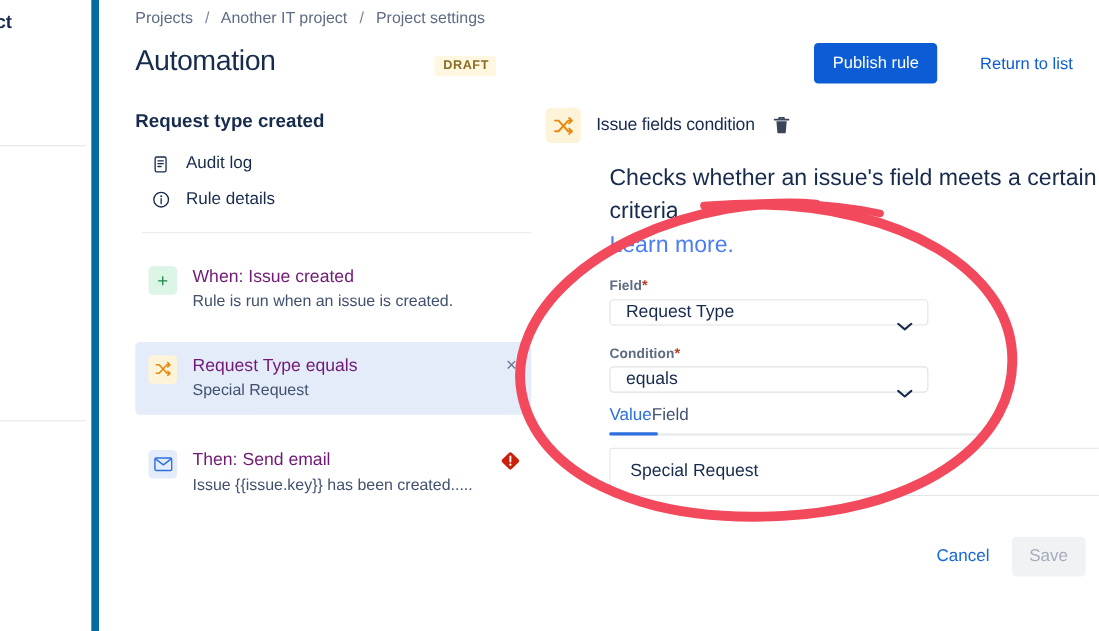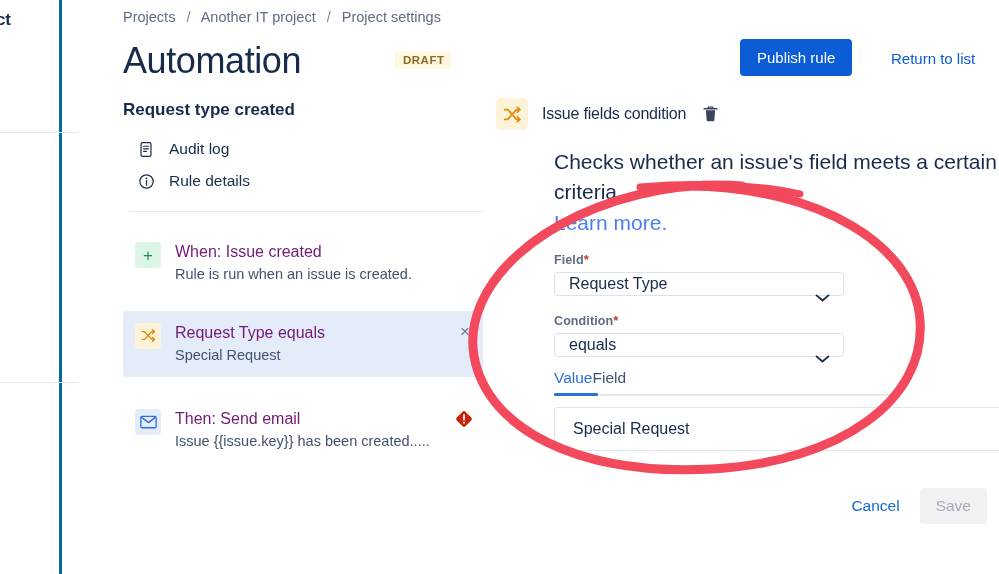--- a/index.html
+++ b/index.html
@@ -7,22 +7,22 @@
     width: 999px; height: 574px;
     background: #ffffff;
     font-family: "Liberation Sans", sans-serif;
     color: #172b4d;
     overflow: hidden;
   }
   #root { position: relative; width: 999px; height: 574px; }
 
   
   .farleft {
-    position: absolute; left: 0; top: 0; width: 62px; height: 574px;
-    background: #fff; border-right: 3px solid #0369a1;
+    position: absolute; left: 0; top: 0; width: 90px; height: 574px;
+    background: #fff; border-right: 7px solid #0369a1;
   }
   .farleft-title {
     position: absolute; left: -4px; top: 10px;
     font-size: 17px; font-weight: 700; color: #172b4d; letter-spacing: -0.2px;
   }
   .farleft-div { position: absolute; left: 0; width: 78px; height: 1px; background: #e4e6ea; }
   .fd1 { top: 132px; }
   .fd2 { top: 382px; }
 
   
@@ -31,21 +31,21 @@
   .breadcrumb {
     position: absolute; left: 37px; top: 9px;
     font-size: 14.5px; color: #5e6c84; white-space: nowrap;
   }
   .breadcrumb .crumb { color: #5e6c84; }
   .breadcrumb .sep { color: #7a869a; margin: 0 7px; }
 
   .title-row { position: absolute; left: 37px; top: 40px; right: 0; height: 46px; }
   .page-title {
     position: absolute; left: 0; top: 0;
-    font-size: 36px; font-weight: 500; color: #172b4d; letter-spacing: -0.4px;
+    font-size: 26px; font-weight: 500; color: #172b4d; letter-spacing: -0.4px;
   }
   .draft-badge {
     position: absolute; left: 272px; top: 11px;
     background: #fff7e0; color: #8a6d23;
     font-size: 11.5px; font-weight: 700; letter-spacing: 0.5px;
     padding: 3px 7px 3px 8px; border-radius: 3px;
   }
   .publish-btn {
     position: absolute; left: 617px; top: -1px;
     background: #0b5cd5; color: #ffffff;

